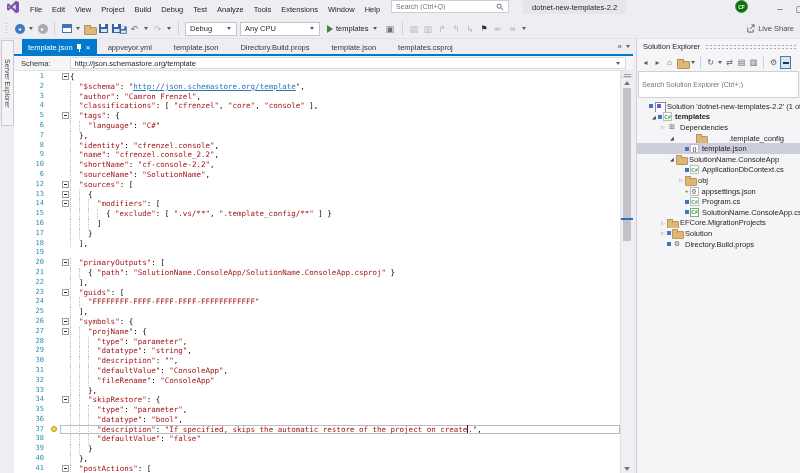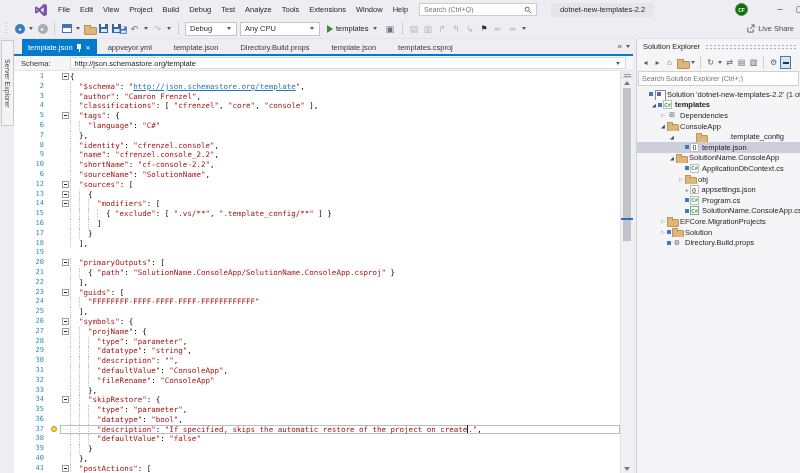--- a/index.html
+++ b/index.html
@@ -4,21 +4,21 @@
 <style>
   * { margin:0; padding:0; box-sizing:border-box; }
   html,body { width:800px; height:473px; overflow:hidden; }
   body {
     font-family:"Liberation Sans",sans-serif;
     font-size:7.5px; color:#1e1e1e; background:#eeeef2;
     position:relative; cursor:default;
   }
 
   
-  .titlebar { height:19px; display:flex; align-items:center; padding-left:4px; background:#eeeef2;margin-left:28px; }
+  .titlebar { height:19px; display:flex; align-items:flex-start; padding-left:4px; background:#eeeef2; }
   .vs-logo { width:14px; height:14px; margin:0 5px 0 2px; flex:none; }
   .menu { display:flex; height:19px; }
   .menu-item { padding:0 5px; line-height:19px; color:#1e1e1e; white-space:nowrap; }
   .search-box { margin-left:6px; width:118px; height:13px; background:#fff; border:1px solid #cdcdd3;
     display:flex; align-items:center; padding:0 4px; color:#767676; }
   .search-box input { flex:1; border:none; outline:none; font:7px "Liberation Sans",sans-serif; color:#767676; background:transparent; }
   .mag { width:8px; height:8px; flex:none; }
   .sol-badge { margin-left:14px; background:#e6e6ea; padding:2.5px 9px; border-radius:1px; white-space:nowrap; }
   .tb-spacer { flex:1; }
   .avatar { width:13px; height:13px; border-radius:50%; background:#0e6e0e; border:1px solid #3a9a3a;
@@ -115,21 +115,21 @@
 
   
   .sol-exp { flex:1; background:#f5f5f7; border-left:1px solid #d0d0d6; display:flex; flex-direction:column; overflow:hidden; }
   .se-header { height:15px; flex:none; display:flex; align-items:center; gap:5px; padding:0 4px 0 6px; }
   .se-title { white-space:nowrap; color:#1e1e1e; }
   .se-grip { flex:1; height:6px; background-image:radial-gradient(circle,#a8a8b0 0.6px,transparent 0.7px); background-size:4px 3px; }
   .se-toolbar { height:17px; flex:none; display:flex; align-items:center; padding:0 3px; gap:1px; color:#5b5e66; }
   .se-tool { min-width:11px; height:13px; display:flex; align-items:center; justify-content:center; font-size:8px; padding:0 1px; }
   .se-tool.highlight { border:1px solid #3c7fb1; background:#d7e5f2; }
   .se-tool .bar { width:6px; height:2px; background:#333; }
-  .se-search { height:15px; flex:none; margin:0 1px; background:#fff; border:1px solid #cfcfd5; display:flex; align-items:center; padding:0 3px; }
+  .se-search { height:27px; flex:none; margin:0 1px; background:#fff; border:1px solid #cfcfd5; display:flex; align-items:center; padding:0 3px; }
   .se-search input { flex:1; border:none; outline:none; font:7px "Liberation Sans",sans-serif; color:#8a8a90; background:transparent; }
   .se-tree { flex:1; padding-top:3px; overflow:hidden; }
   .tree-row { height:10.6px; display:flex; align-items:center; white-space:nowrap; overflow:hidden; }
   .tree-row.selected { background:#cccedb; }
   .exp { width:8px; flex:none; text-align:center; font-size:5px; color:#3e3e42; }
   .exp.closed { color:#85858b; }
   .tree-label { margin-left:0; color:#1e1e1e; }
   .tree-label.bold { font-weight:bold; }
   .badge-lock { width:4px; height:4px; background:#4176c4; flex:none; margin-right:1px; }
   .badge-plus { font-size:6px; color:#946f00; flex:none; margin-right:1px; font-weight:bold; }
@@ -390,25 +390,20 @@
           <span class="exp">◢</span>
           <span class="badge-lock"></span>
           <span class="ic ic-project">C#</span>
           <span class="tree-label bold">templates</span>
         </div>
         <div class="tree-row" style="padding-left: 22px;">
           <span class="exp closed">▷</span>
           <span class="ic ic-deps">⊞</span>
           <span class="tree-label">Dependencies</span>
         </div>
-        <div class="tree-row" style="padding-left: 22px;">
-          <span class="exp">◢</span>
-          <span class="ic ic-folder"></span>
-          <span class="tree-label">ConsoleApp</span>
-        </div>
         <div class="tree-row" style="padding-left: 31px; gap: 20px;">
           <span class="exp">◢</span>
           <span class="ic ic-folder"></span>
           <span class="tree-label">.template_config</span>
         </div>
         <div class="tree-row selected" style="padding-left: 40px;">
           <span class="exp"></span>
           <span class="badge-lock"></span>
           <span class="ic ic-json">{}</span>
           <span class="tree-label">template.json</span>

